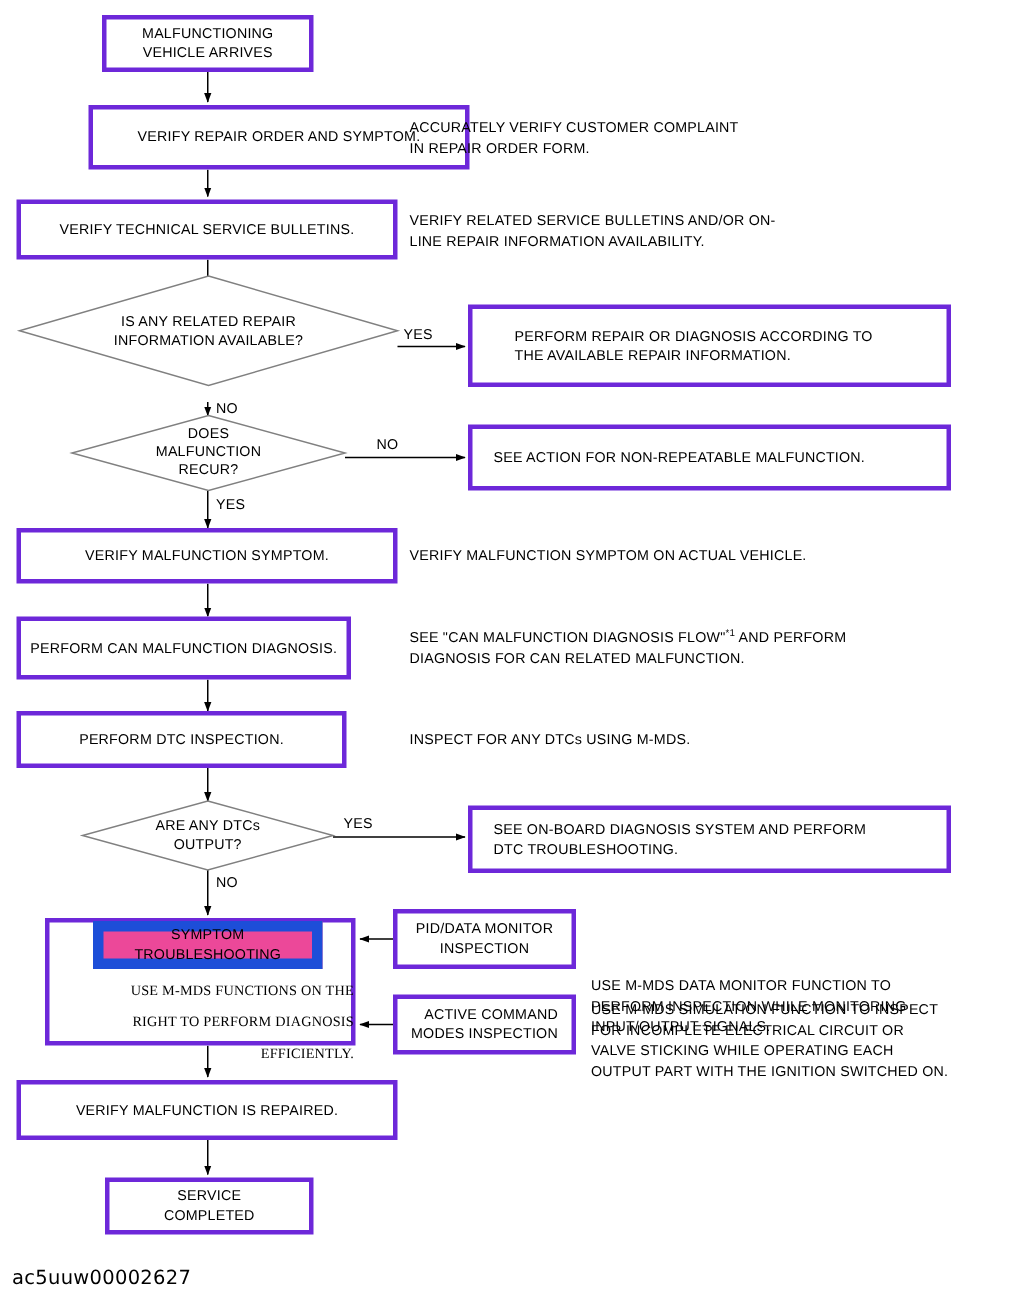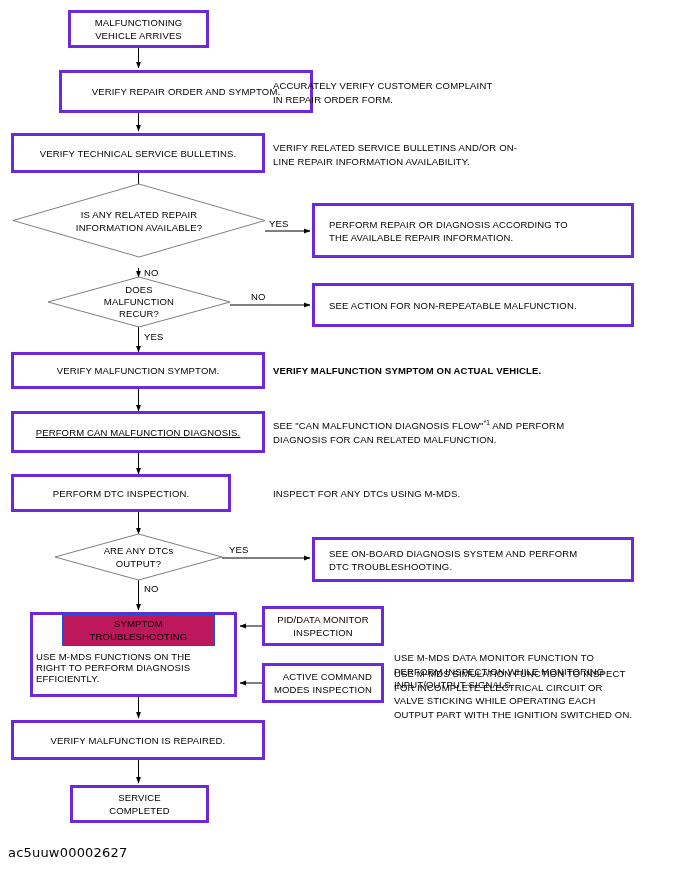--- a/index.html
+++ b/index.html
@@ -94,38 +94,39 @@
     position: absolute;
     left: 8px;
     top: 845px;
     font-size: 13px;
     letter-spacing: 0.2px;
     font-family: "DejaVu Sans", sans-serif;
   }
   
   .inner-box {
     position: absolute;
-    border: 1px solid #1d4ed8;
-    background: #be185d;
+    border: 7px solid #1d4ed8;
+    background: #ec4899;
     display: flex;
     align-items: center;
     justify-content: center;
     text-align: center;
     font-size: 9.5px;
     line-height: 13px;
     letter-spacing: 0.15px;
     white-space: pre-line;
   }
   .inner-text {
     position: absolute;
     font-size: 9.5px;
-    line-height: 11px;
-    letter-spacing: 0.15px;
-    text-align: left;
-    white-space: pre-line;
+    line-height: 21px;
+    letter-spacing: 0.15px;
+    text-align: right;
+    white-space: pre-line;
+    font-family: Liberation Serif, serif;
   }
 </style>
 </head>
 <body>
 
 <div id="canvas">
 
   <svg id="wires" viewBox="0 0 684 874" width="684" height="874">
     <defs>
       <marker id="ah" markerWidth="7" markerHeight="7" refX="6" refY="3.0" orient="auto" markerUnits="userSpaceOnUse">
@@ -170,30 +171,30 @@
 
   <div class="node" style="left:68px; top:10px; width:141px; height:38px;">MALFUNCTIONING
 VEHICLE ARRIVES</div>
 
   <div class="node" style="left:11px; top:70px; width:254px; height:43px;margin-left:48px;">VERIFY REPAIR ORDER AND SYMPTOM.</div>
 
   <div class="node" style="left:11px; top:133px; width:254px; height:40px;">VERIFY TECHNICAL SERVICE BULLETINS.</div>
 
   <div class="node" style="left:11px; top:352px; width:254px; height:37px;">VERIFY MALFUNCTION SYMPTOM.</div>
 
-  <div class="node" style="left:11px; top:411px; width:254px; height:42px;text-decoration:underline;">PERFORM CAN MALFUNCTION DIAGNOSIS.</div>
+  <div class="node" style="left:11px; top:411px; width:223px; height:42px;">PERFORM CAN MALFUNCTION DIAGNOSIS.</div>
 
   <div class="node" style="left:11px; top:474px; width:220px; height:38px;">PERFORM DTC INSPECTION.</div>
 
   <div class="node" style="left:11px; top:720px; width:254px; height:40px;">VERIFY MALFUNCTION IS REPAIRED.</div>
 
   <div class="node" style="left:70px; top:785px; width:139px; height:38px;">SERVICE
 COMPLETED</div>
 
-  <div class="node left" style="left:312px; top:203px; width:322px; height:55px; padding-left:14px;">PERFORM REPAIR OR DIAGNOSIS ACCORDING TO
+  <div class="node left" style="left:312px; top:203px; width:322px; height:55px; padding-left:28px;">PERFORM REPAIR OR DIAGNOSIS ACCORDING TO
 THE AVAILABLE REPAIR INFORMATION.</div>
 
   <div class="node left" style="left:312px; top:283px; width:322px; height:44px; padding-left:14px;">SEE ACTION FOR NON-REPEATABLE MALFUNCTION.</div>
 
   <div class="node left" style="left:312px; top:537px; width:322px; height:45px; padding-left:14px;">SEE ON-BOARD DIAGNOSIS SYSTEM AND PERFORM
 DTC TROUBLESHOOTING.</div>
 
   <div class="node" style="left:262px; top:606px; width:122px; height:40px;">PID/DATA MONITOR
 INSPECTION</div>
 
@@ -238,21 +239,21 @@
   <div class="edge-label" style="left:144px; top:331px;">YES</div>
   <div class="edge-label" style="left:229px; top:544px;">YES</div>
   <div class="edge-label" style="left:144px; top:583px;">NO</div>
 
   <div class="annot" style="left:273px; top:79px; width:400px;">ACCURATELY VERIFY CUSTOMER COMPLAINT
 IN REPAIR ORDER FORM.</div>
 
   <div class="annot" style="left:273px; top:141px; width:400px;">VERIFY RELATED SERVICE BULLETINS AND/OR ON-
 LINE REPAIR INFORMATION AVAILABILITY.</div>
 
-  <div class="annot" style="left:273px; top:364px; width:400px;font-weight:bold;">VERIFY MALFUNCTION SYMPTOM ON ACTUAL VEHICLE.</div>
+  <div class="annot" style="left:273px; top:364px; width:400px;">VERIFY MALFUNCTION SYMPTOM ON ACTUAL VEHICLE.</div>
 
   <div class="annot" style="left:273px; top:419px; width:404px;"><span>SEE "CAN MALFUNCTION DIAGNOSIS FLOW"</span><sup>*1</sup><span> AND PERFORM
 DIAGNOSIS FOR CAN RELATED MALFUNCTION.</span></div>
 
   <div class="annot" style="left:273px; top:487px; width:400px;">INSPECT FOR ANY DTCs USING M-MDS.</div>
 
   <div class="annot" style="left:394px; top:610px; width:290px;margin-top:41px;">USE M-MDS DATA MONITOR FUNCTION TO
 PERFORM INSPECTION WHILE MONITORING
 INPUT/OUTPUT SIGNALS.</div>
 

